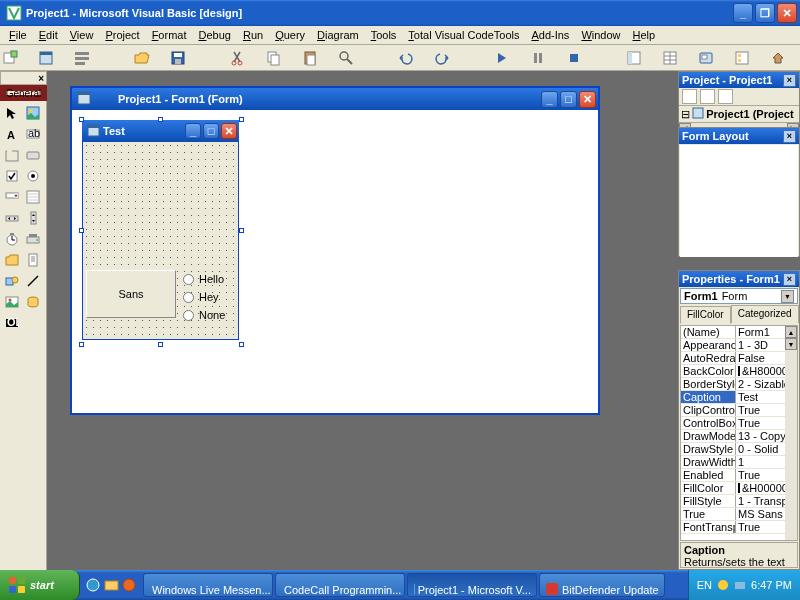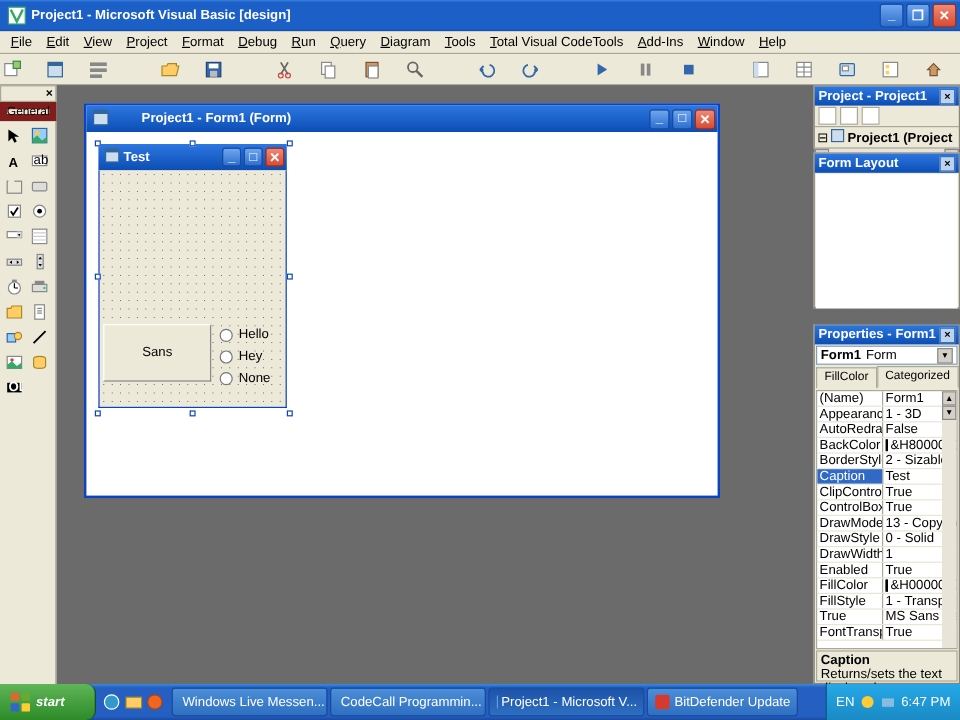--- a/index.html
+++ b/index.html
@@ -80,21 +80,21 @@
 .prop-scroll .ar{ height:12px; background:#d4d0c8; border:1px solid #888; font-size:7px; display:flex;align-items:center;justify-content:center;}
 .prop-desc{ position:absolute; left:1px; right:1px; bottom:1px; height:26px; border:1px solid #aca899; padding:1px 3px; font-size:10px; background:#ece9d8;}
 .swatch{ width:10px; height:10px; border:1px solid #000; display:inline-block;}
 
 
 .taskbar{ position:absolute; left:0; right:0; bottom:0; height:30px; background:linear-gradient(#3c8bde,#245fc1 10%,#245fc1 90%,#1a4a9e); display:flex; align-items:center;}
 .start{ height:30px; width:80px; background:linear-gradient(#5fb557,#2e8b28); color:#fff; font-weight:bold; font-style:italic; font-size:15px; display:flex; align-items:center; padding:0 8px; border-radius:0 8px 8px 0; border-right:1px solid #195015;}
 .ql{ display:flex; gap:3px; padding:0 6px;}
 .ql .qi{ width:15px; height:15px;}
 .tasks{ display:flex; gap:2px; flex:1;}
-.task{ height:24px; background:linear-gradient(#4d8ed8,#2e6fc1); border:1px solid #1a4a9e; border-radius:3px; display:flex; align-items:center; padding:0 5px; color:#fff; font-size:10px; gap:3px; min-width:105px; max-width:130px; overflow:hidden; white-space:nowrap;}
+.task{ height:24px; background:linear-gradient(#4d8ed8,#2e6fc1); border:1px solid #1a4a9e; border-radius:3px; display:flex; align-items:flex-end; padding:0 5px; color:#fff; font-size:10px; gap:3px; min-width:105px; max-width:130px; overflow:hidden; white-space:nowrap;}
 .task.active{ background:linear-gradient(#1c53a8,#2e6fc1);}
 .tray{ height:30px; background:linear-gradient(#26a8e8,#1a8ac4); display:flex; align-items:center; padding:0 8px; color:#fff; font-size:10px; gap:5px; border-left:1px solid #0d5a85;}
 </style>
 </head>
 <body>
 
 <div class="titlebar">
   <span class="ico">
     <svg width="16" height="16">
         <rect x="1" y="1" width="14" height="14" fill="#fff" stroke="#3a6"></rect>

